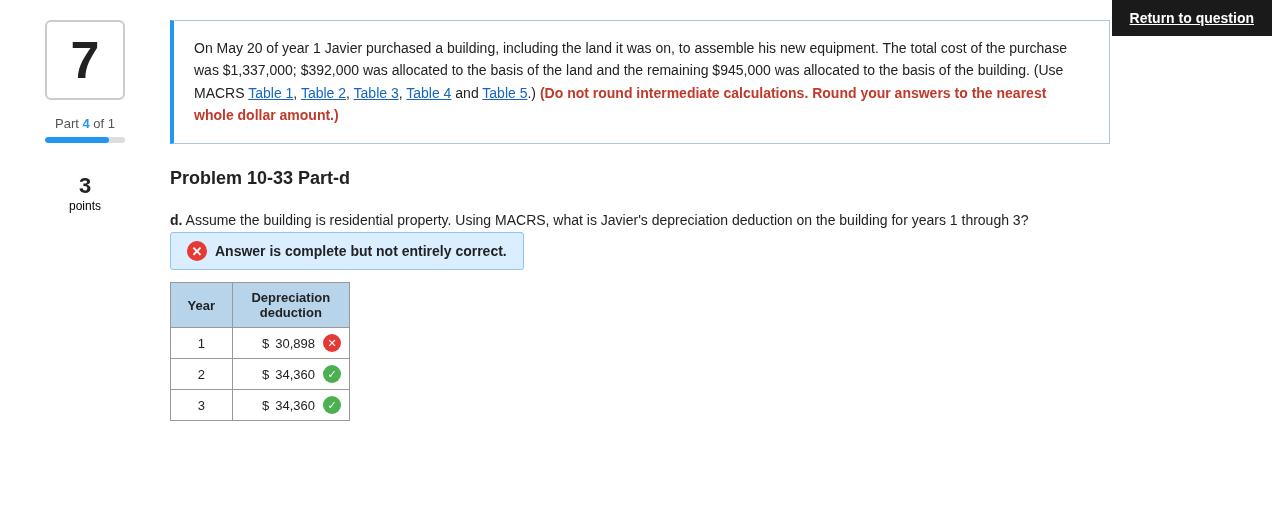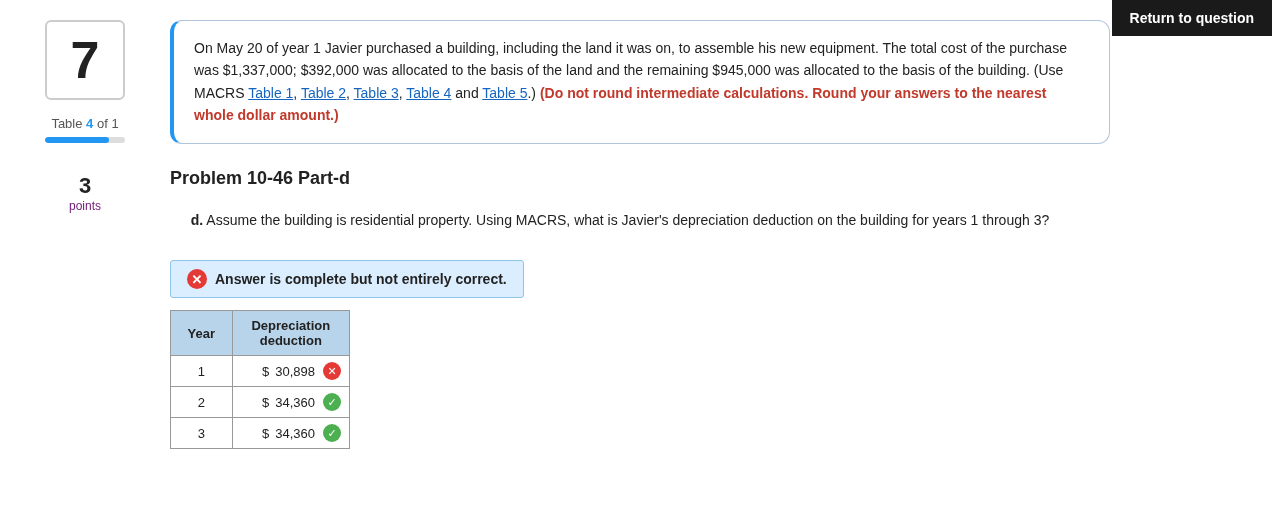--- a/index.html
+++ b/index.html
@@ -19,20 +19,21 @@
       top: 0;
       right: 0;
       background: #1a1a1a;
       color: #fff;
       padding: 10px 18px;
       font-size: 14px;
       font-weight: bold;
       border: none;
       cursor: pointer;
       white-space: nowrap;
+      text-decoration: underline;
     }
 
     
     .main-layout {
       display: flex;
       flex-direction: row;
       padding: 20px 20px 20px 20px;
       gap: 0;
     }
 
@@ -92,36 +93,36 @@
     }
 
     .points-number {
       font-size: 22px;
       font-weight: bold;
       color: #222;
     }
 
     .points-text {
       font-size: 12px;
-      color: #701a75;
+      color: #000000;
     }
 
     
     .content-area {
       flex: 1;
       padding-left: 20px;
     }
 
     
     .question-block {
       border: 1px solid #b0c4de;
       border-left: 4px solid #2196f3;
       padding: 16px 20px;
       margin-bottom: 24px;
-      border-radius: 12px;
+      border-radius: 0;
       line-height: 1.6;
       font-size: 14px;
       color: #222;
       max-width: 940px;
     }
 
     .question-block a {
       color: #1565c0;
       text-decoration: underline;
     }
@@ -135,23 +136,21 @@
     .problem-title {
       font-size: 18px;
       font-weight: bold;
       margin-bottom: 20px;
     }
 
     
     .question-d-text {
       font-size: 14px;
       line-height: 1.7;
-      margin-bottom: 28px;
       max-width: 900px;
-      text-align: center;
     }
 
     
     .answer-status {
       display: inline-flex;
       align-items: center;
       gap: 8px;
       background: #dbeeff;
       border: 1px solid #90c4e8;
       padding: 8px 16px;
@@ -230,42 +229,42 @@
 
 <button class="return-btn">Return to question</button>
 
 <div class="main-layout">
 
   <div class="sidebar">
     <div class="question-number-box">
       <span>7</span>
     </div>
     <div class="part-label">
-      <span>Table</span>
+      <span>Part</span>
       <span class="highlight">4</span>
       <span>of 1</span>
     </div>
     <div class="progress-bar-container">
       <div class="progress-bar-fill"></div>
     </div>
     <div class="points-section">
       <div class="points-number">3</div>
       <div class="points-text">points</div>
     </div>
   </div>
 
   <div class="content-area">
 
     
     <div class="question-block">
       <span>On May 20 of year 1 Javier purchased a building, including the land it was on, to assemble his new equipment. The total cost of the purchase was $1,337,000; $392,000 was allocated to the basis of the land and the remaining $945,000 was allocated to the basis of the building. (Use MACRS </span><a href="#">Table 1</a><span>, </span><a href="#">Table 2</a><span>, </span><a href="#">Table 3</a><span>, </span><a href="#">Table 4</a><span> and </span><a href="#">Table 5</a><span>.) </span><span class="bold-red">(Do not round intermediate calculations. Round your answers to the nearest whole dollar amount.)</span>
     </div>
 
     
-    <div class="problem-title">Problem 10-46 Part-d</div>
+    <div class="problem-title">Problem 10-33 Part-d</div>
 
     
     <div class="question-d-text">
       <strong>d.</strong><span> Assume the building is residential property. Using MACRS, what is Javier's depreciation deduction on the building for years 1 through 3?</span>
     </div>
 
     
     <div class="answer-status">
       <span class="x-icon">✕</span>
       <span>Answer is complete but not entirely correct.</span>

